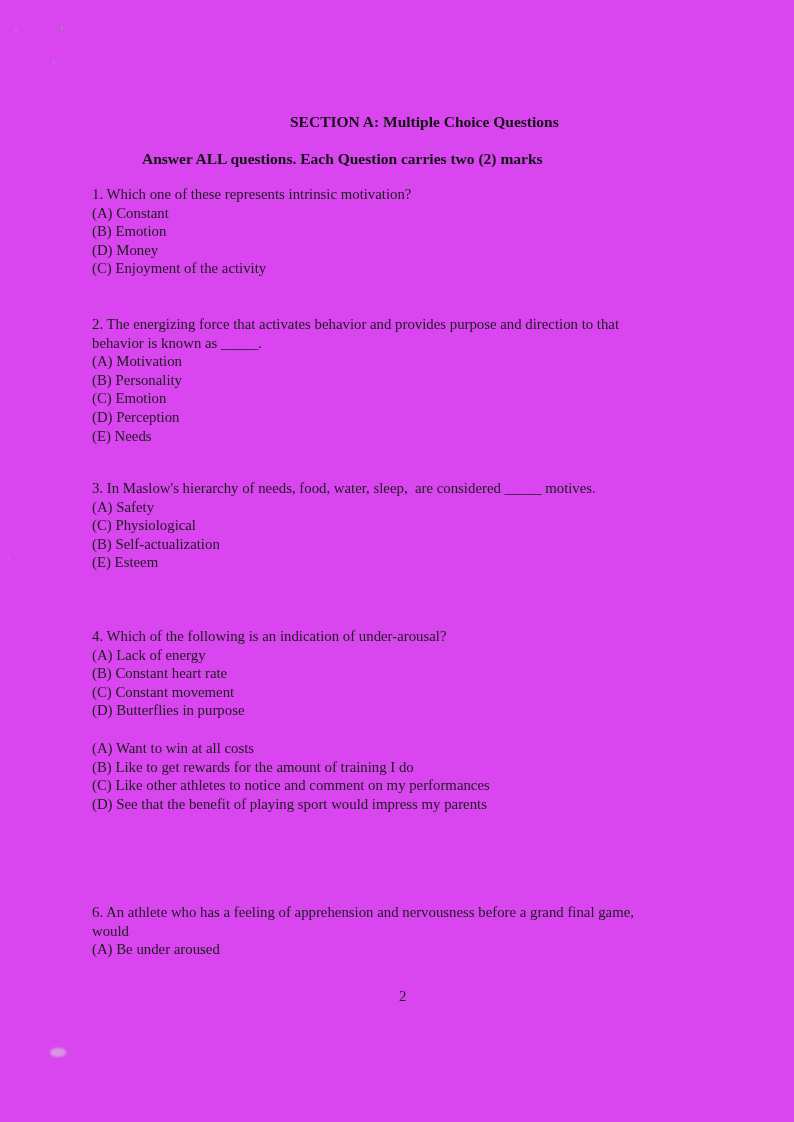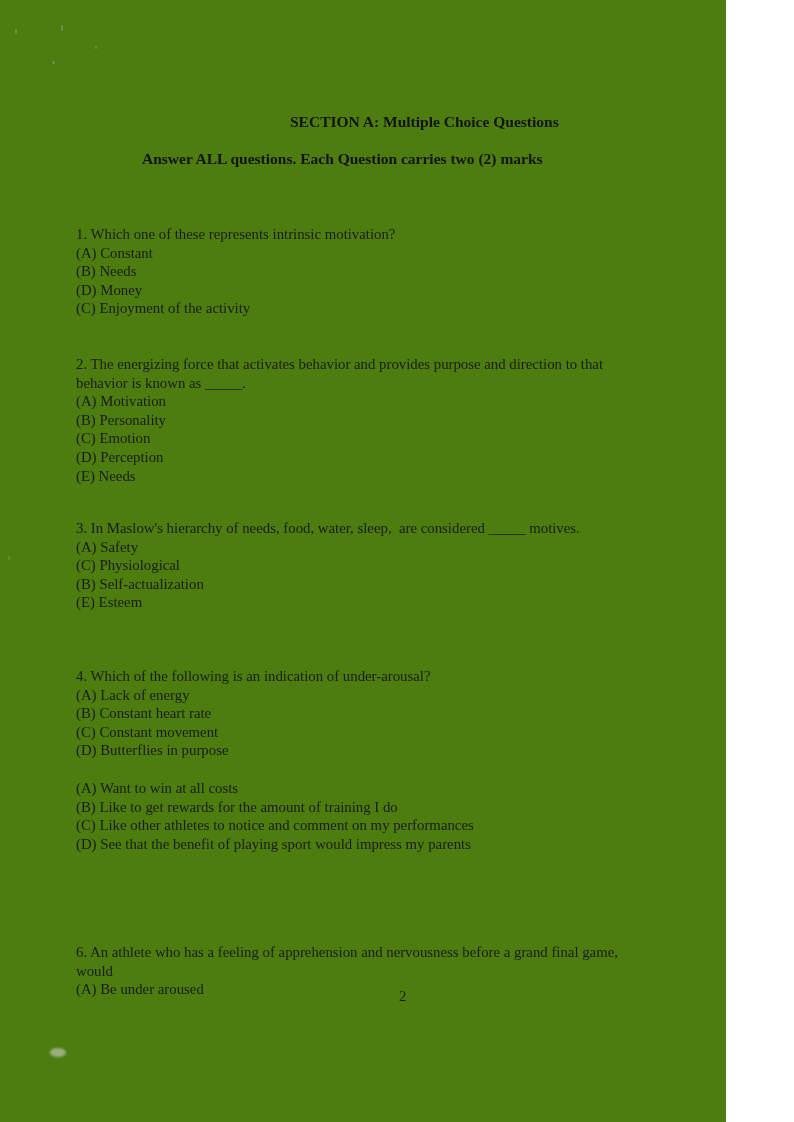--- a/index.html
+++ b/index.html
@@ -1,36 +1,35 @@
 <!DOCTYPE html>
 <html><head>
 <meta charset="utf-8">
 <style>
   html, body { margin: 0; padding: 0; background: #ffffff; }
   .page {
     position: relative;
-    width: 726px;
+    width: 794px;
     height: 1122px;
-    background: #4d7c0f;
+    background: #d946ef;
     overflow: hidden;
     font-family: "Liberation Serif", serif;
     color: #1b1b1d;
   }
   .heading {
     position: absolute;
     font-weight: bold;
     font-size: 15.5px;
     line-height: 19px;
     white-space: pre;
     color: #141416;
   }
   .qblock {
     position: absolute;
-    left: 76px;
-    margin-top: 40px;
+    left: 92px;
   }
   .line {
     font-size: 14.8px;
     line-height: 18.6px;
     white-space: pre;
   }
   .pagenum {
     position: absolute;
     font-size: 14.8px;
     line-height: 18.6px;
@@ -60,21 +59,21 @@
   <div class="artifact" style="left:223px; top:231px; width:3px; height:2px; opacity:.2;"></div>
   <div class="artifact" style="left:8px; top:556px; width:2px; height:4px; opacity:.3;"></div>
   <div class="smudge" style="left:50px; top:1048px; width:16px; height:9px;"></div>
 
   <div class="heading" style="left:290px; top:112px;">SECTION A: Multiple Choice Questions</div>
   <div class="heading" style="left:142px; top:149px;">Answer ALL questions. Each Question carries two (2) marks</div>
 
   <div class="qblock" style="top:185px;">
     <div class="line">1. Which one of these represents intrinsic motivation?</div>
     <div class="line">(A) Constant</div>
-    <div class="line">(B) Needs</div>
+    <div class="line">(B) Emotion</div>
     <div class="line">(D) Money</div>
     <div class="line">(C) Enjoyment of the activity</div>
   </div>
 
   <div class="qblock" style="top:315px;">
     <div class="line">2. The energizing force that activates behavior and provides purpose and direction to that</div>
     <div class="line">behavior is known as _____.</div>
     <div class="line">(A) Motivation</div>
     <div class="line">(B) Personality</div>
     <div class="line">(C) Emotion</div>

